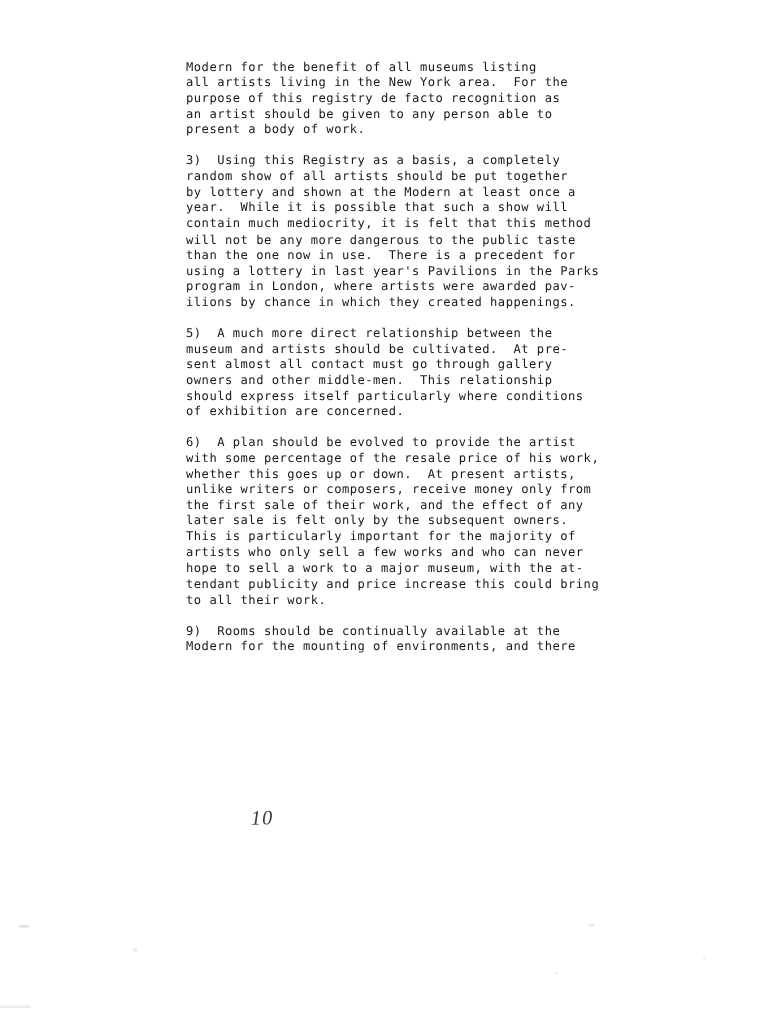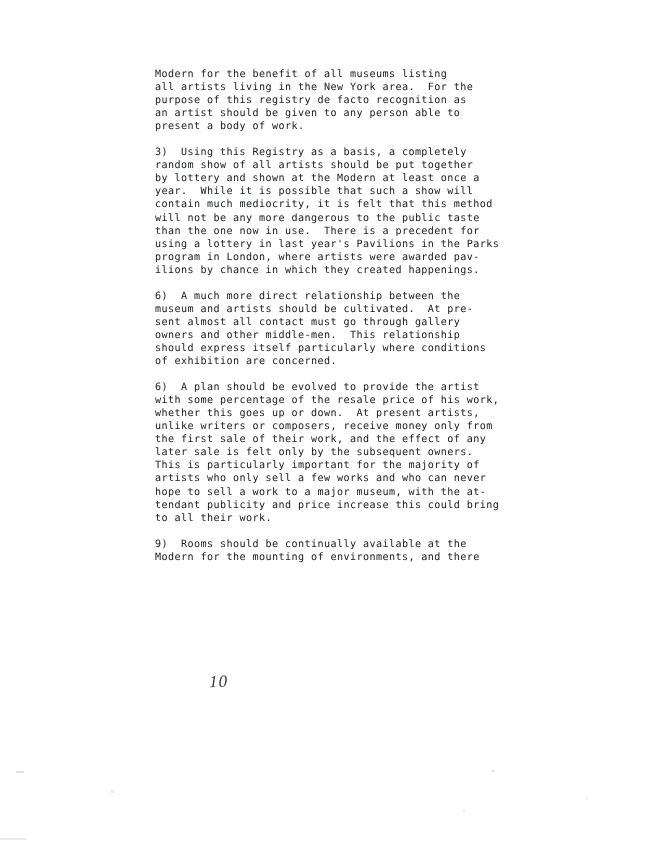--- a/index.html
+++ b/index.html
@@ -12,21 +12,21 @@
     position: relative;
     width: 650px;
     height: 844px;
     background: #ffffff;
     overflow: hidden;
     box-sizing: border-box;
   }
   .doc-body {
     position: absolute;
     left: 155px;
-    top: 68px;
+    top: 50px;
     width: 420px;
   }
   .para {
     font-family: "DejaVu Sans Mono", "Liberation Mono", monospace;
     font-size: 10.1px;
     line-height: 13.05px;
     letter-spacing: 0.42px;
     color: #16181c;
     white-space: pre;
     margin: 0 0 13.05px 0;
@@ -75,21 +75,21 @@
     <p class="para">3)  Using this Registry as a basis, a completely
 random show of all artists should be put together
 by lottery and shown at the Modern at least once a
 year.  While it is possible that such a show will
 contain much mediocrity, it is felt that this method
 will not be any more dangerous to the public taste
 than the one now in use.  There is a precedent for
 using a lottery in last year's Pavilions in the Parks
 program in London, where artists were awarded pav-
 ilions by chance in which they created happenings.</p>
-    <p class="para">6)  A much more direct relationship between the
+    <p class="para">5)  A much more direct relationship between the
 museum and artists should be cultivated.  At pre-
 sent almost all contact must go through gallery
 owners and other middle-men.  This relationship
 should express itself particularly where conditions
 of exhibition are concerned.</p>
     <p class="para">6)  A plan should be evolved to provide the artist
 with some percentage of the resale price of his work,
 whether this goes up or down.  At present artists,
 unlike writers or composers, receive money only from
 the first sale of their work, and the effect of any

